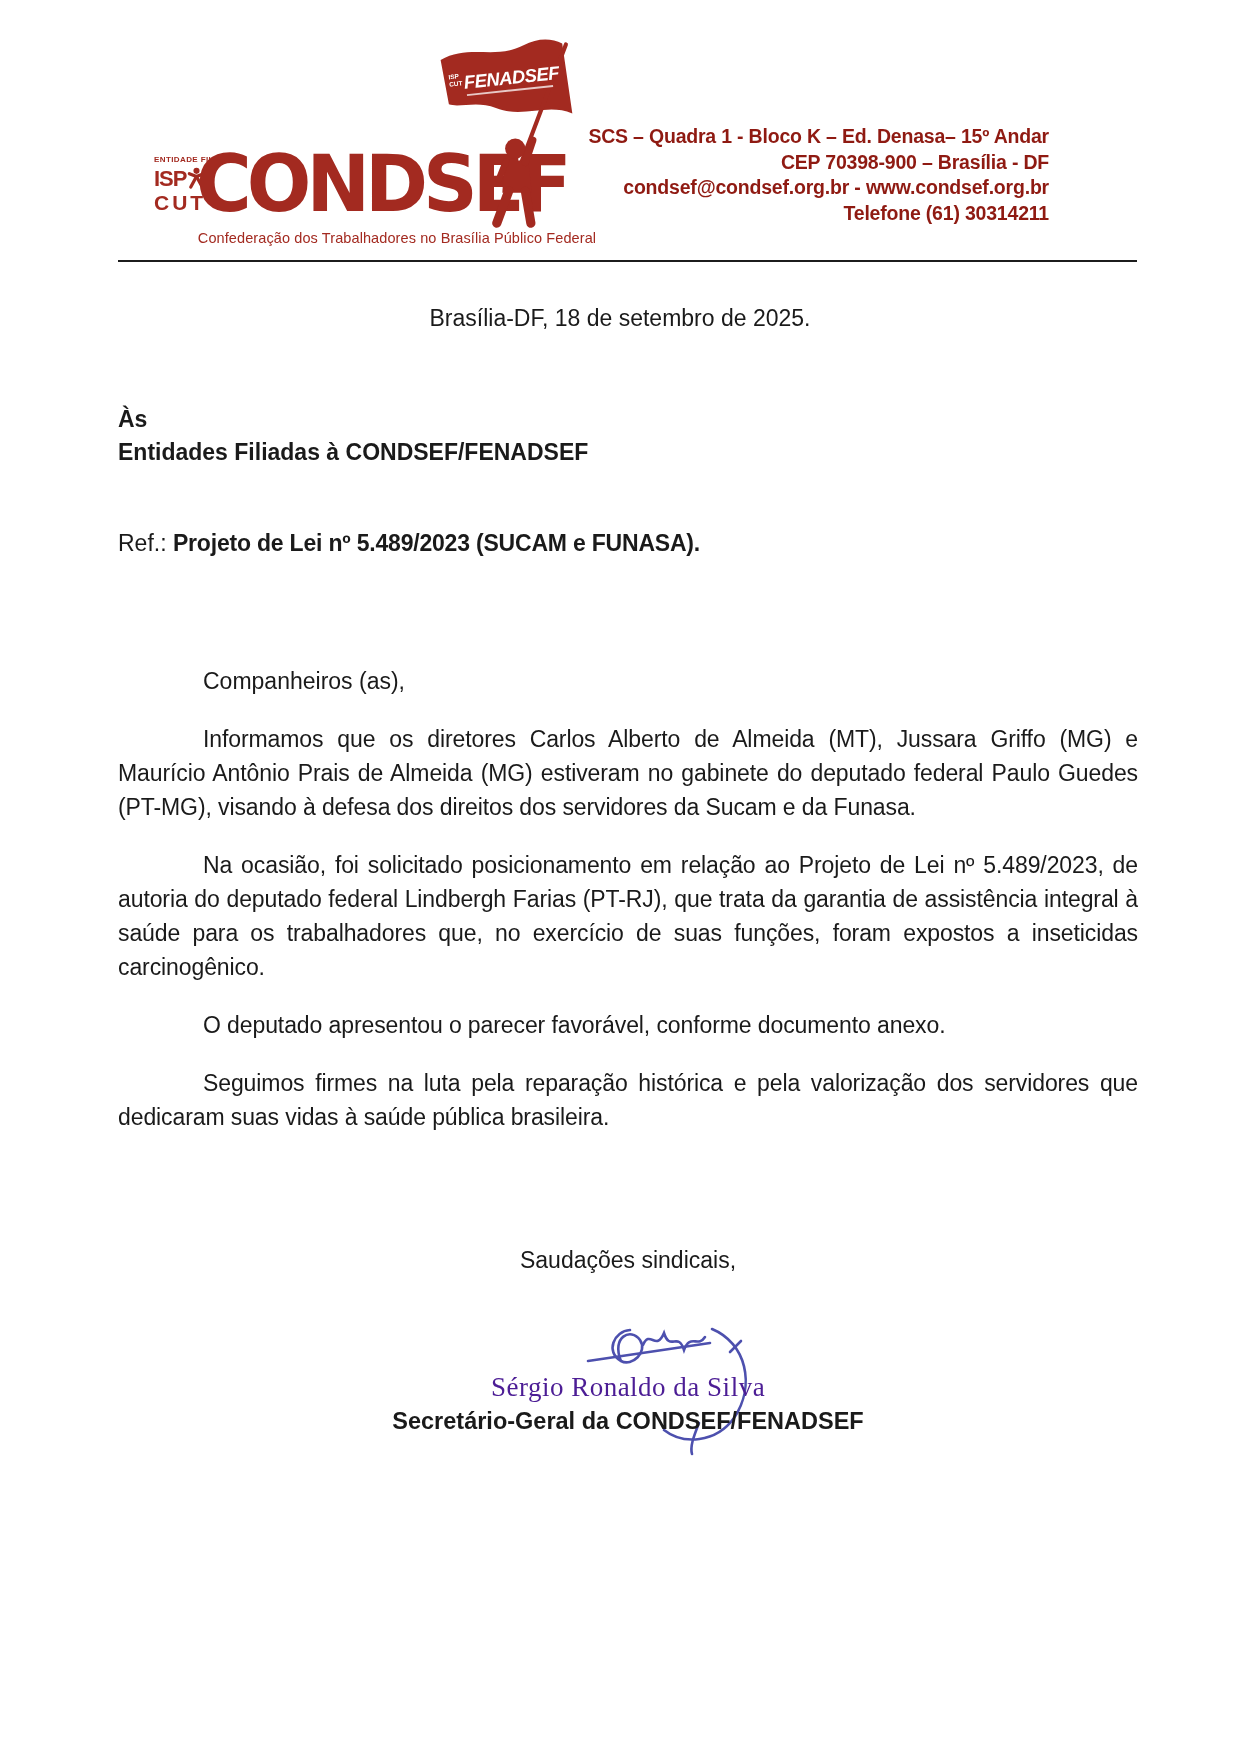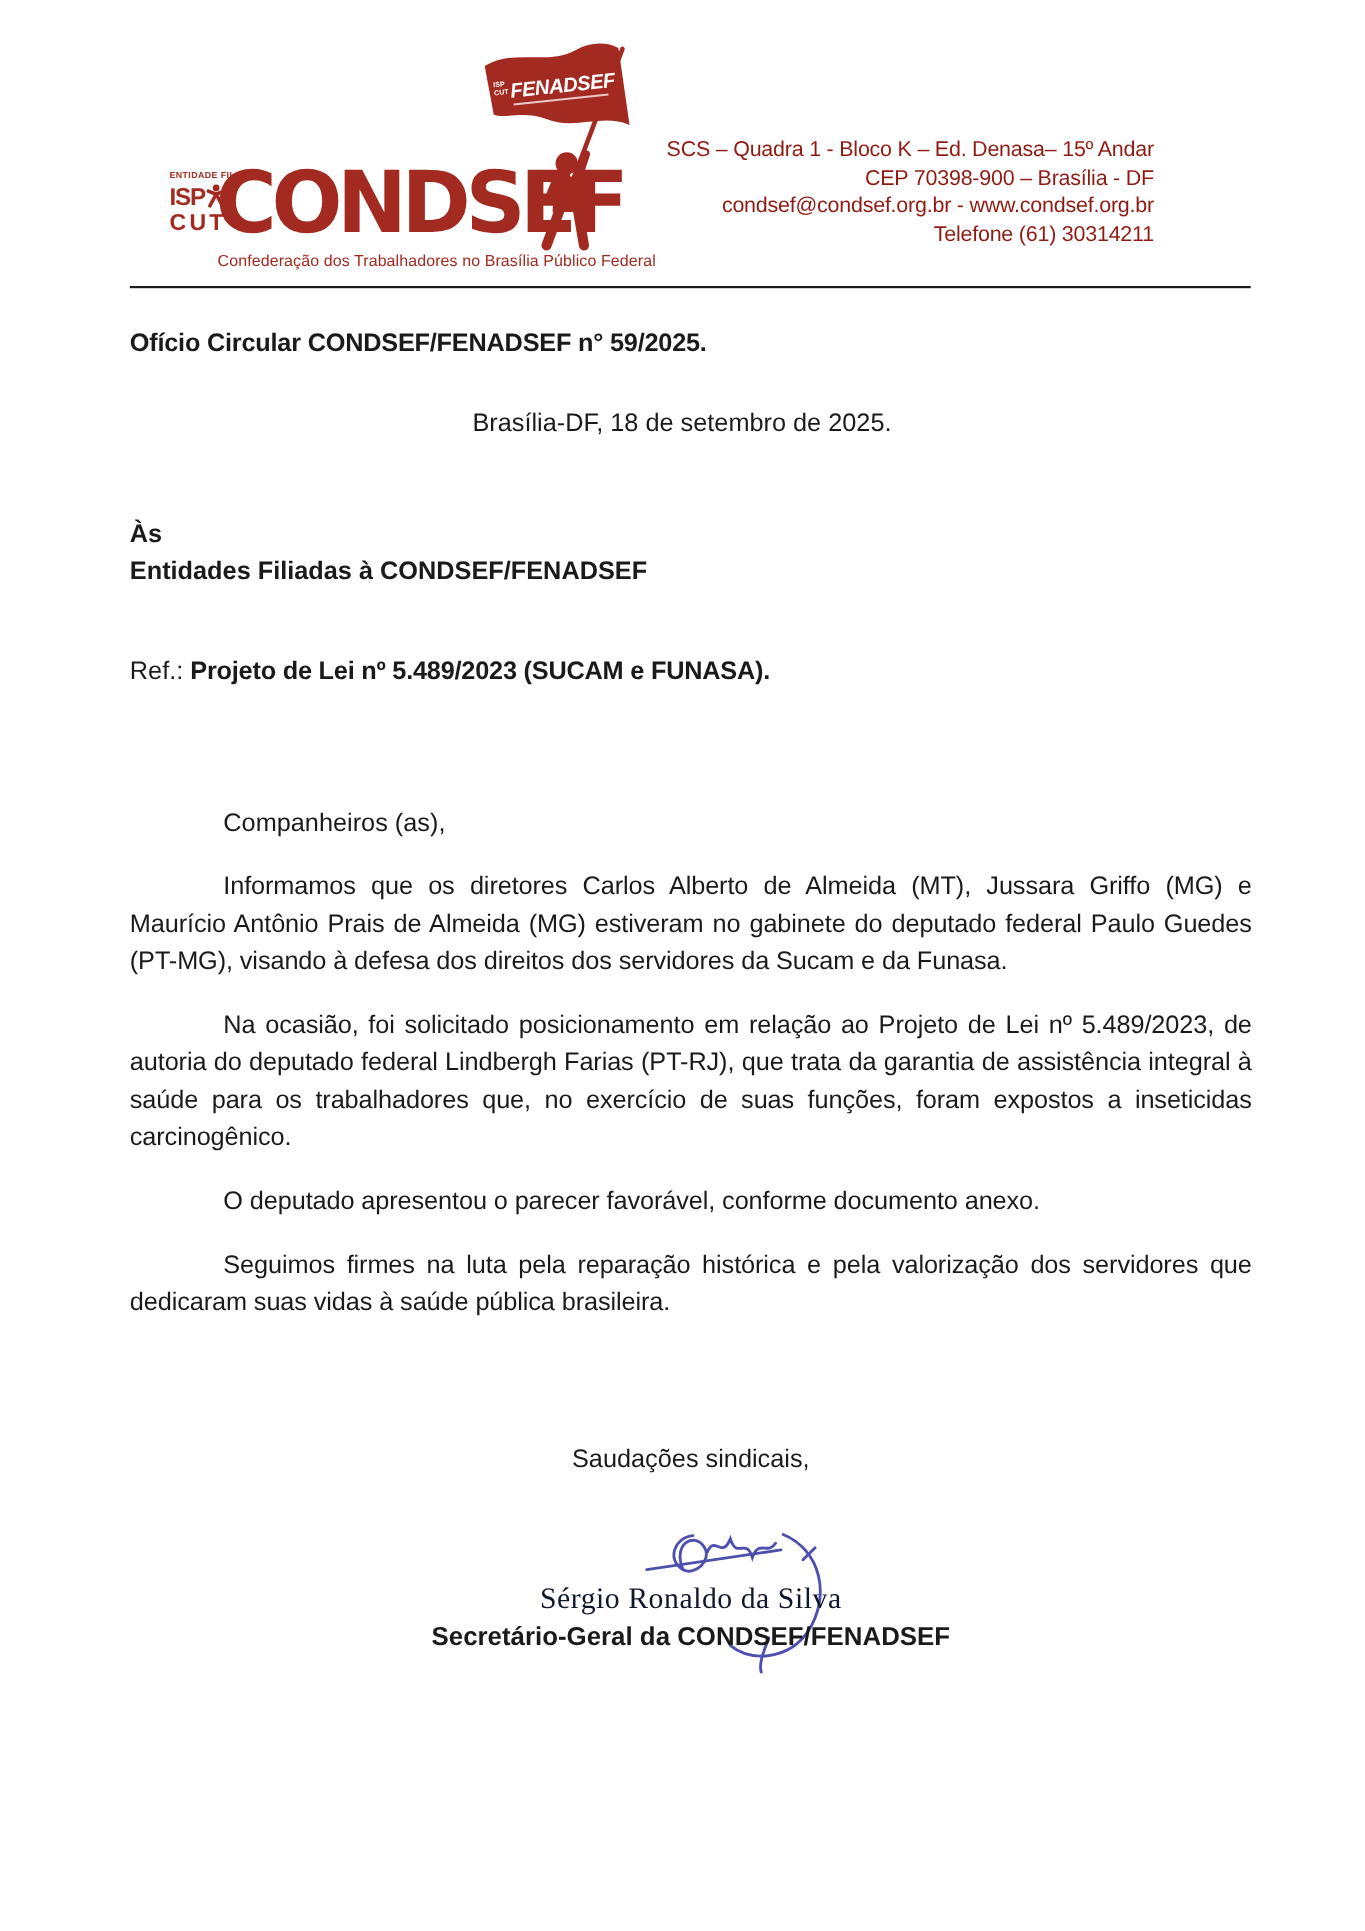--- a/index.html
+++ b/index.html
@@ -22,40 +22,40 @@
   .condsef-word {
     position:absolute; left:58px; top:122px;
     font-family:"DejaVu Sans", sans-serif; font-weight:900;
     font-size:76px; line-height:1; letter-spacing:-5px; transform:scaleY(1.02);
   }
   .flag-svg { position:absolute; left:298px; top:0px; }
   .tagline { position:absolute; left:58px; top:206px; width:402px; text-align:center; font-size:14.5px; white-space:nowrap; letter-spacing:.1px; }
 
   .address {
     position:absolute; right:192px; top:124px; text-align:right;
-    color:var(--address_red,#8f1a12); font-weight:normal;
+    color:var(--address_red,#8f1a12); font-weight:bold;
     font-size:19.5px; line-height:25.5px; letter-spacing:-.2px;
   }
 
   .divider { position:absolute; top:260px; left:118px; width:1019px; border:none; border-top:2px solid #1c1c1c; }
 
   
   .content { position:absolute; top:262px; left:118px; width:1020px; font-size:23px; line-height:33px; }
   .doc-title { margin-top:33px; font-weight:bold; letter-spacing:-.2px; }
   .date-line { margin-top:40px; text-align:center; padding-right:16px; }
   .addressee { margin-top:68px; font-weight:bold; }
   .ref-line { margin-top:58px; }
   .ref-line strong { letter-spacing:-.2px;text-align:center; }
   .salutation { margin-top:105px; text-indent:85px; }
   .para { margin-top:24px; text-indent:85px; text-align:justify; line-height:34px; letter-spacing:-.1px; }
   .closing { margin-top:110px; text-align:center; }
 
   .sig-block { position:relative; margin-top:94px; text-align:center; }
   .sig-scribble { position:absolute; left:50%; top:-50px; transform:translateX(-45%); pointer-events:none; }
-  .sig-name { position:relative; font-family:"Liberation Serif", serif; font-size:27px; color:#0f172a; letter-spacing:.5px; }
+  .sig-name { position:relative; font-family:"Liberation Serif", serif; font-size:27px; color:#4c1d95; letter-spacing:.5px; }
   .sig-title { position:relative; font-weight:bold; font-size:23.5px; margin-top:1px; }
 </style>
 </head>
 <body>
 
 <div class="page">
 
   <header class="letterhead">
 
     <div class="logo">
@@ -107,21 +107,20 @@
       <div>condsef@condsef.org.br - www.condsef.org.br</div>
       <div>Telefone (61) 30314211</div>
     </div>
 
   </header>
 
   <hr class="divider">
 
   <main class="content">
 
-    <p class="doc-title">Ofício Circular CONDSEF/FENADSEF n° 59/2025.</p>
 
     <p class="date-line">Brasília-DF, 18 de setembro de 2025.</p>
 
     <div class="addressee">
       <p>Às</p>
       <p>Entidades Filiadas à CONDSEF/FENADSEF</p>
     </div>
 
     <p class="ref-line"><span>Ref.: </span><strong>Projeto de Lei nº 5.489/2023 (SUCAM e FUNASA).</strong></p>
 

